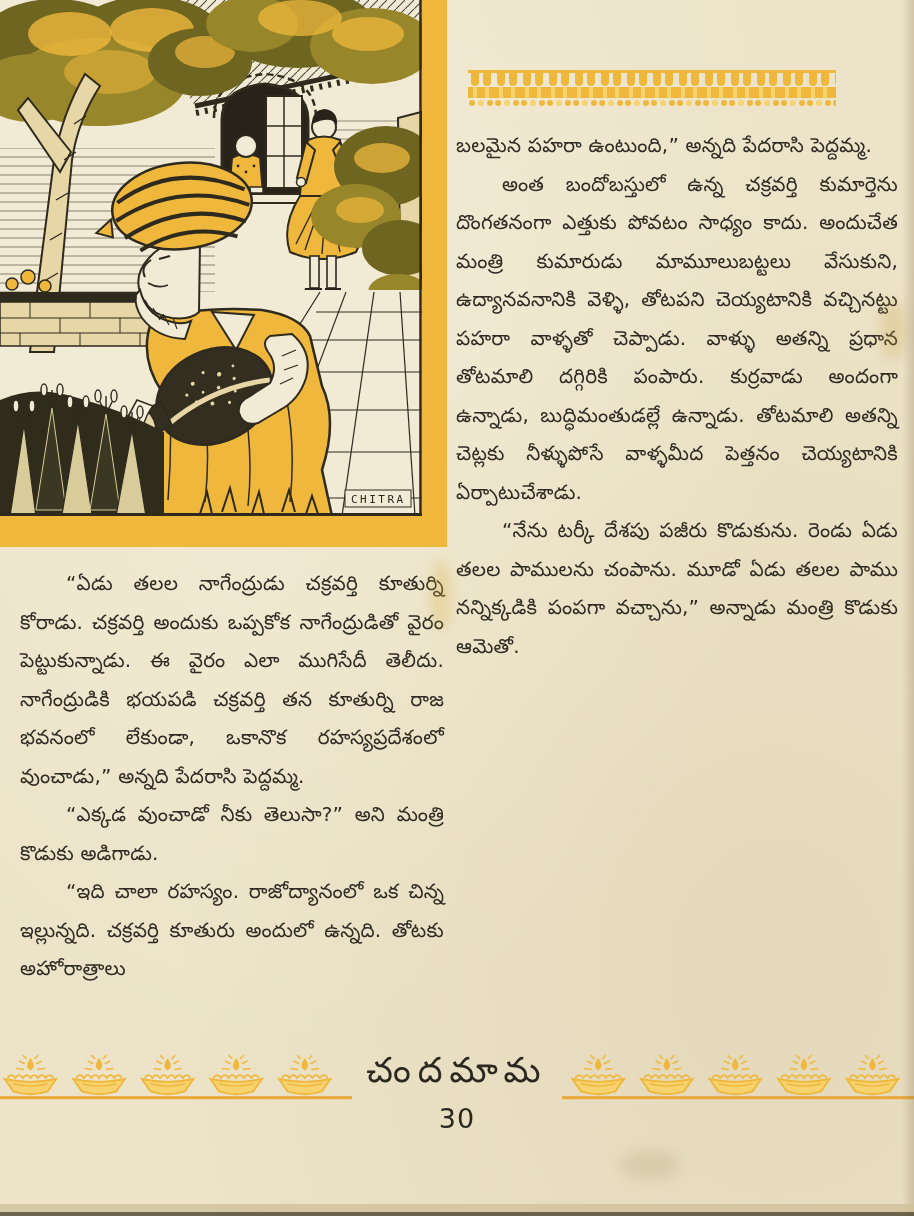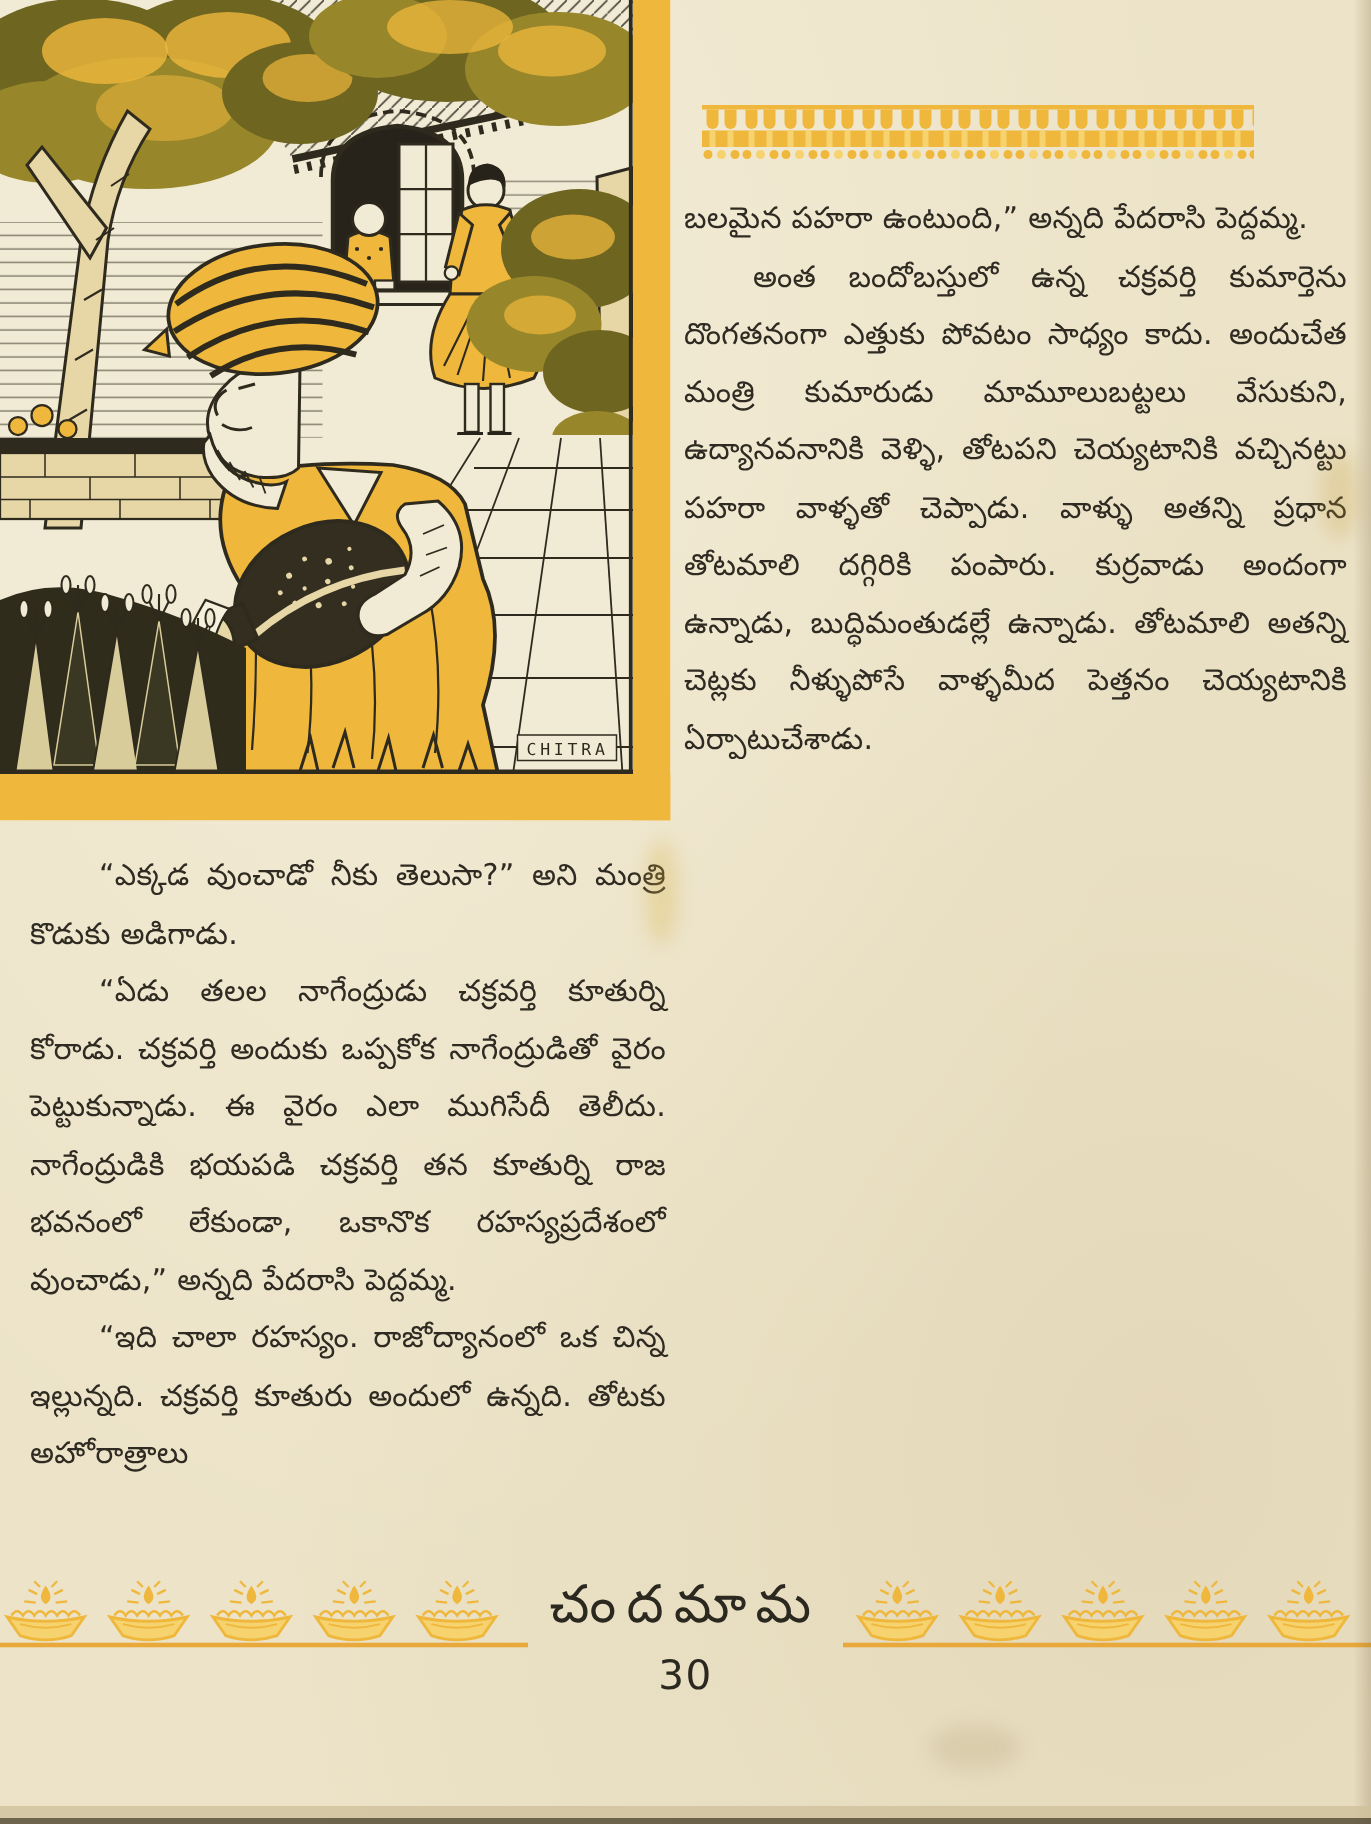--- a/index.html
+++ b/index.html
@@ -284,25 +284,26 @@
           <circle cx="22" cy="33" r="3" fill="#efb83c"></circle>
         </pattern>
       </defs>
       <rect width="368" height="40" fill="url(#fringe)"></rect>
     </svg>
   </div>
 
   <div class="col col-right">
     <p>బలమైన పహరా ఉంటుంది,” అన్నది పేదరాసి పెద్దమ్మ.</p>
     <p class="indent">అంత బందోబస్తులో ఉన్న చక్రవర్తి కుమార్తెను దొంగతనంగా ఎత్తుకు పోవటం సాధ్యం కాదు. అందుచేత మంత్రి కుమారుడు మామూలుబట్టలు వేసుకుని, ఉద్యానవనానికి వెళ్ళి, తోటపని చెయ్యటానికి వచ్చినట్టు పహరా వాళ్ళతో చెప్పాడు. వాళ్ళు అతన్ని ప్రధాన తోటమాలి దగ్గిరికి పంపారు. కుర్రవాడు అందంగా ఉన్నాడు, బుద్ధిమంతుడల్లే ఉన్నాడు. తోటమాలి అతన్ని చెట్లకు నీళ్ళుపోసే వాళ్ళమీద పెత్తనం చెయ్యటానికి ఏర్పాటుచేశాడు.</p>
+    <p class="indent">“నేను టర్కీ దేశపు పజీరు కొడుకును. రెండు ఏడు తలల పాములను చంపాను. మూడో ఏడు తలల పాము నన్నిక్కడికి పంపగా వచ్చాను,” అన్నాడు మంత్రి కొడుకు ఆమెతో.</p>
   </div>
 
   <div class="col col-left">
+    <p class="indent">“ఏడు తలల నాగేంద్రుడు చక్రవర్తి కూతుర్ని కోరాడు. చక్రవర్తి అందుకు ఒప్పకోక నాగేంద్రుడితో వైరం పెట్టుకున్నాడు. ఈ వైరం ఎలా ముగిసేదీ తెలీదు. నాగేంద్రుడికి భయపడి చక్రవర్తి తన కూతుర్ని రాజ భవనంలో లేకుండా, ఒకానొక రహస్యప్రదేశంలో వుంచాడు,” అన్నది పేదరాసి పెద్దమ్మ.</p>
     <p class="indent">“ఎక్కడ వుంచాడో నీకు తెలుసా?” అని మంత్రి కొడుకు అడిగాడు.</p>
-    <p class="indent">“ఏడు తలల నాగేంద్రుడు చక్రవర్తి కూతుర్ని కోరాడు. చక్రవర్తి అందుకు ఒప్పకోక నాగేంద్రుడితో వైరం పెట్టుకున్నాడు. ఈ వైరం ఎలా ముగిసేదీ తెలీదు. నాగేంద్రుడికి భయపడి చక్రవర్తి తన కూతుర్ని రాజ భవనంలో లేకుండా, ఒకానొక రహస్యప్రదేశంలో వుంచాడు,” అన్నది పేదరాసి పెద్దమ్మ.</p>
     <p class="indent">“ఇది చాలా రహస్యం. రాజోద్యానంలో ఒక చిన్న ఇల్లున్నది. చక్రవర్తి కూతురు అందులో ఉన్నది. తోటకు అహోరాత్రాలు</p>
   </div>
 
   <div class="footer">
     <div class="footer-row">
       <svg class="lamps" width="370" height="52" viewBox="0 0 370 52" xmlns="http://www.w3.org/2000/svg">
         <defs>
           <g id="diyaL">
             <path d="M32,4 C28,10 27,14 32,17 C37,14 36,10 32,4 Z" fill="#efb83c"></path>
             <g stroke="#efb83c" stroke-width="1.6">

